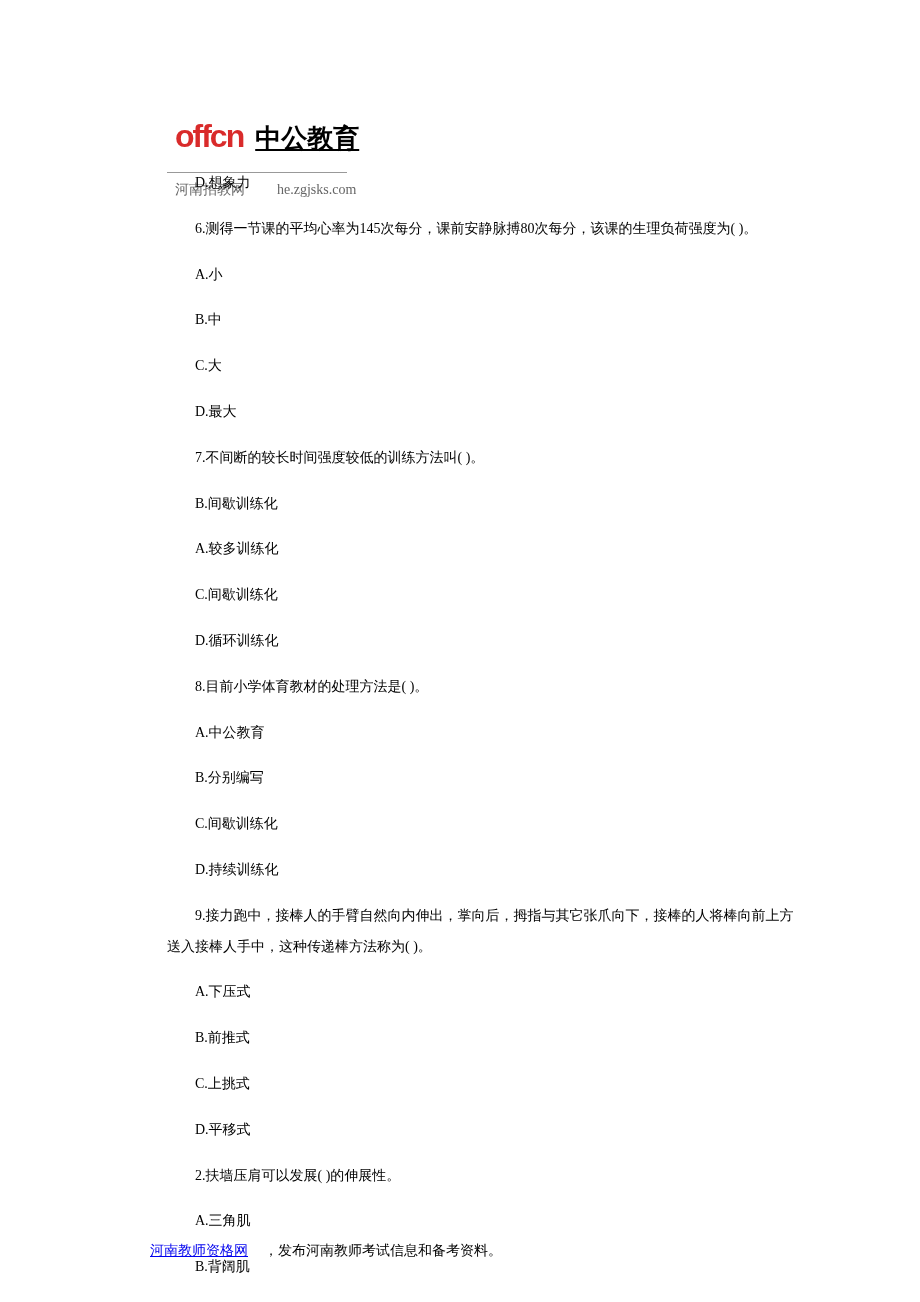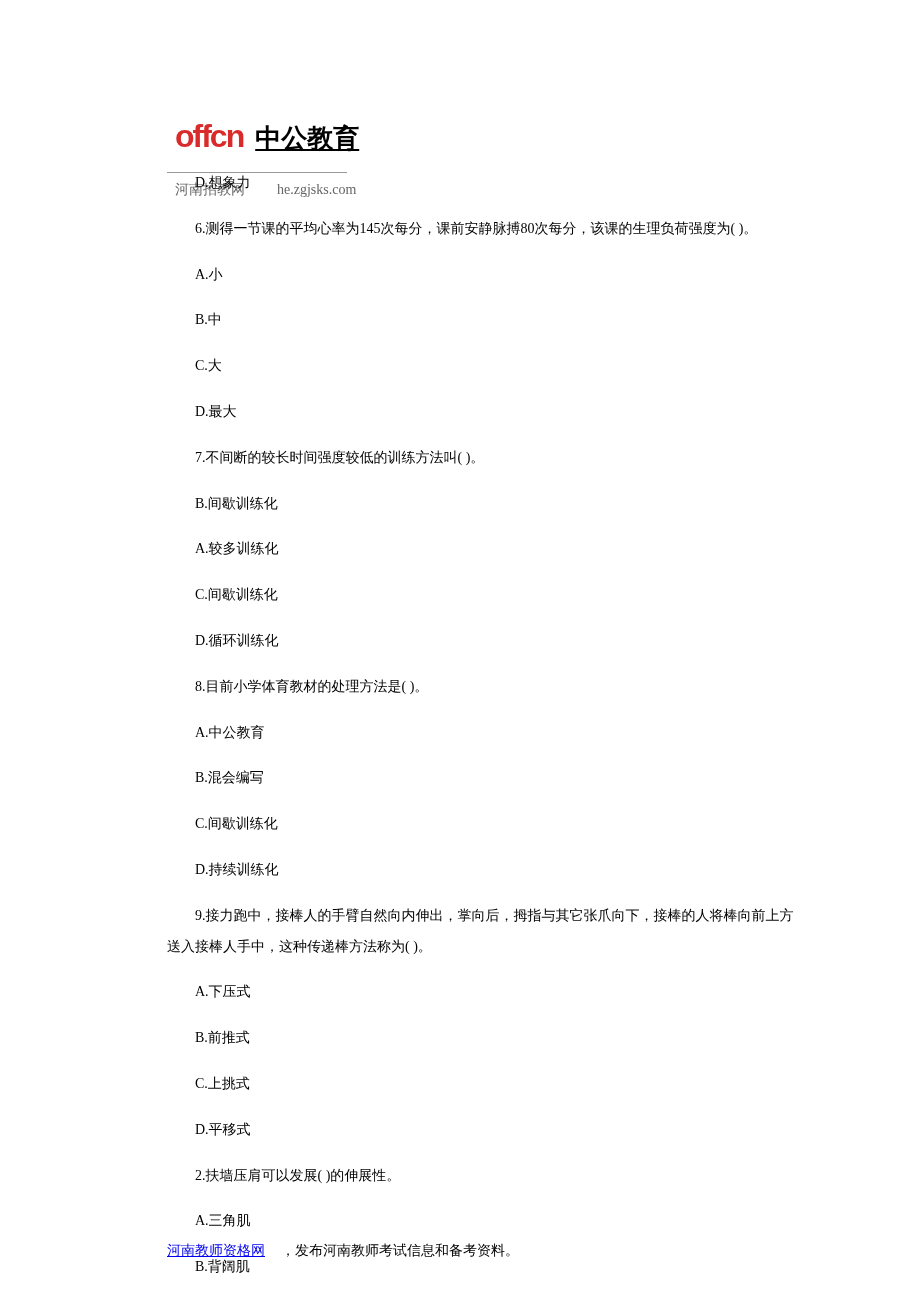--- a/index.html
+++ b/index.html
@@ -68,21 +68,21 @@
     }
     .content p.option {
       text-indent: 2em;
     }
     .content p.question {
       text-indent: 2em;
     }
     .footer {
       position: absolute;
       bottom: 50px;
-      left: 135px;
+      left: 118px;
       font-size: 14px;
     }
     .footer a {
       color: #0000ee;
       text-decoration: underline;
     }
   </style>
 </head>
 <body>
 
@@ -107,21 +107,21 @@
   <p class="option">D.最大</p>
 
   <p class="question">7.不间断的较长时间强度较低的训练方法叫( )。</p>
   <p class="option">B.间歇训练化</p>
   <p class="option">A.较多训练化</p>
   <p class="option">C.间歇训练化</p>
   <p class="option">D.循环训练化</p>
 
   <p class="question">8.目前小学体育教材的处理方法是( )。</p>
   <p class="option">A.中公教育</p>
-  <p class="option">B.混会编写</p>
+  <p class="option">B.分别编写</p>
   <p class="option">C.间歇训练化</p>
   <p class="option">D.持续训练化</p>
 
   <p class="question">9.接力跑中，接棒人的手臂自然向内伸出，掌向后，拇指与其它张爪向下，接棒的人将棒向前上方送入接棒人手中，这种传递棒方法称为( )。</p>
   <p class="option">A.下压式</p>
   <p class="option">B.前推式</p>
   <p class="option">C.上挑式</p>
   <p class="option">D.平移式</p>
 
   <p class="question">2.扶墙压肩可以发展( )的伸展性。</p>

